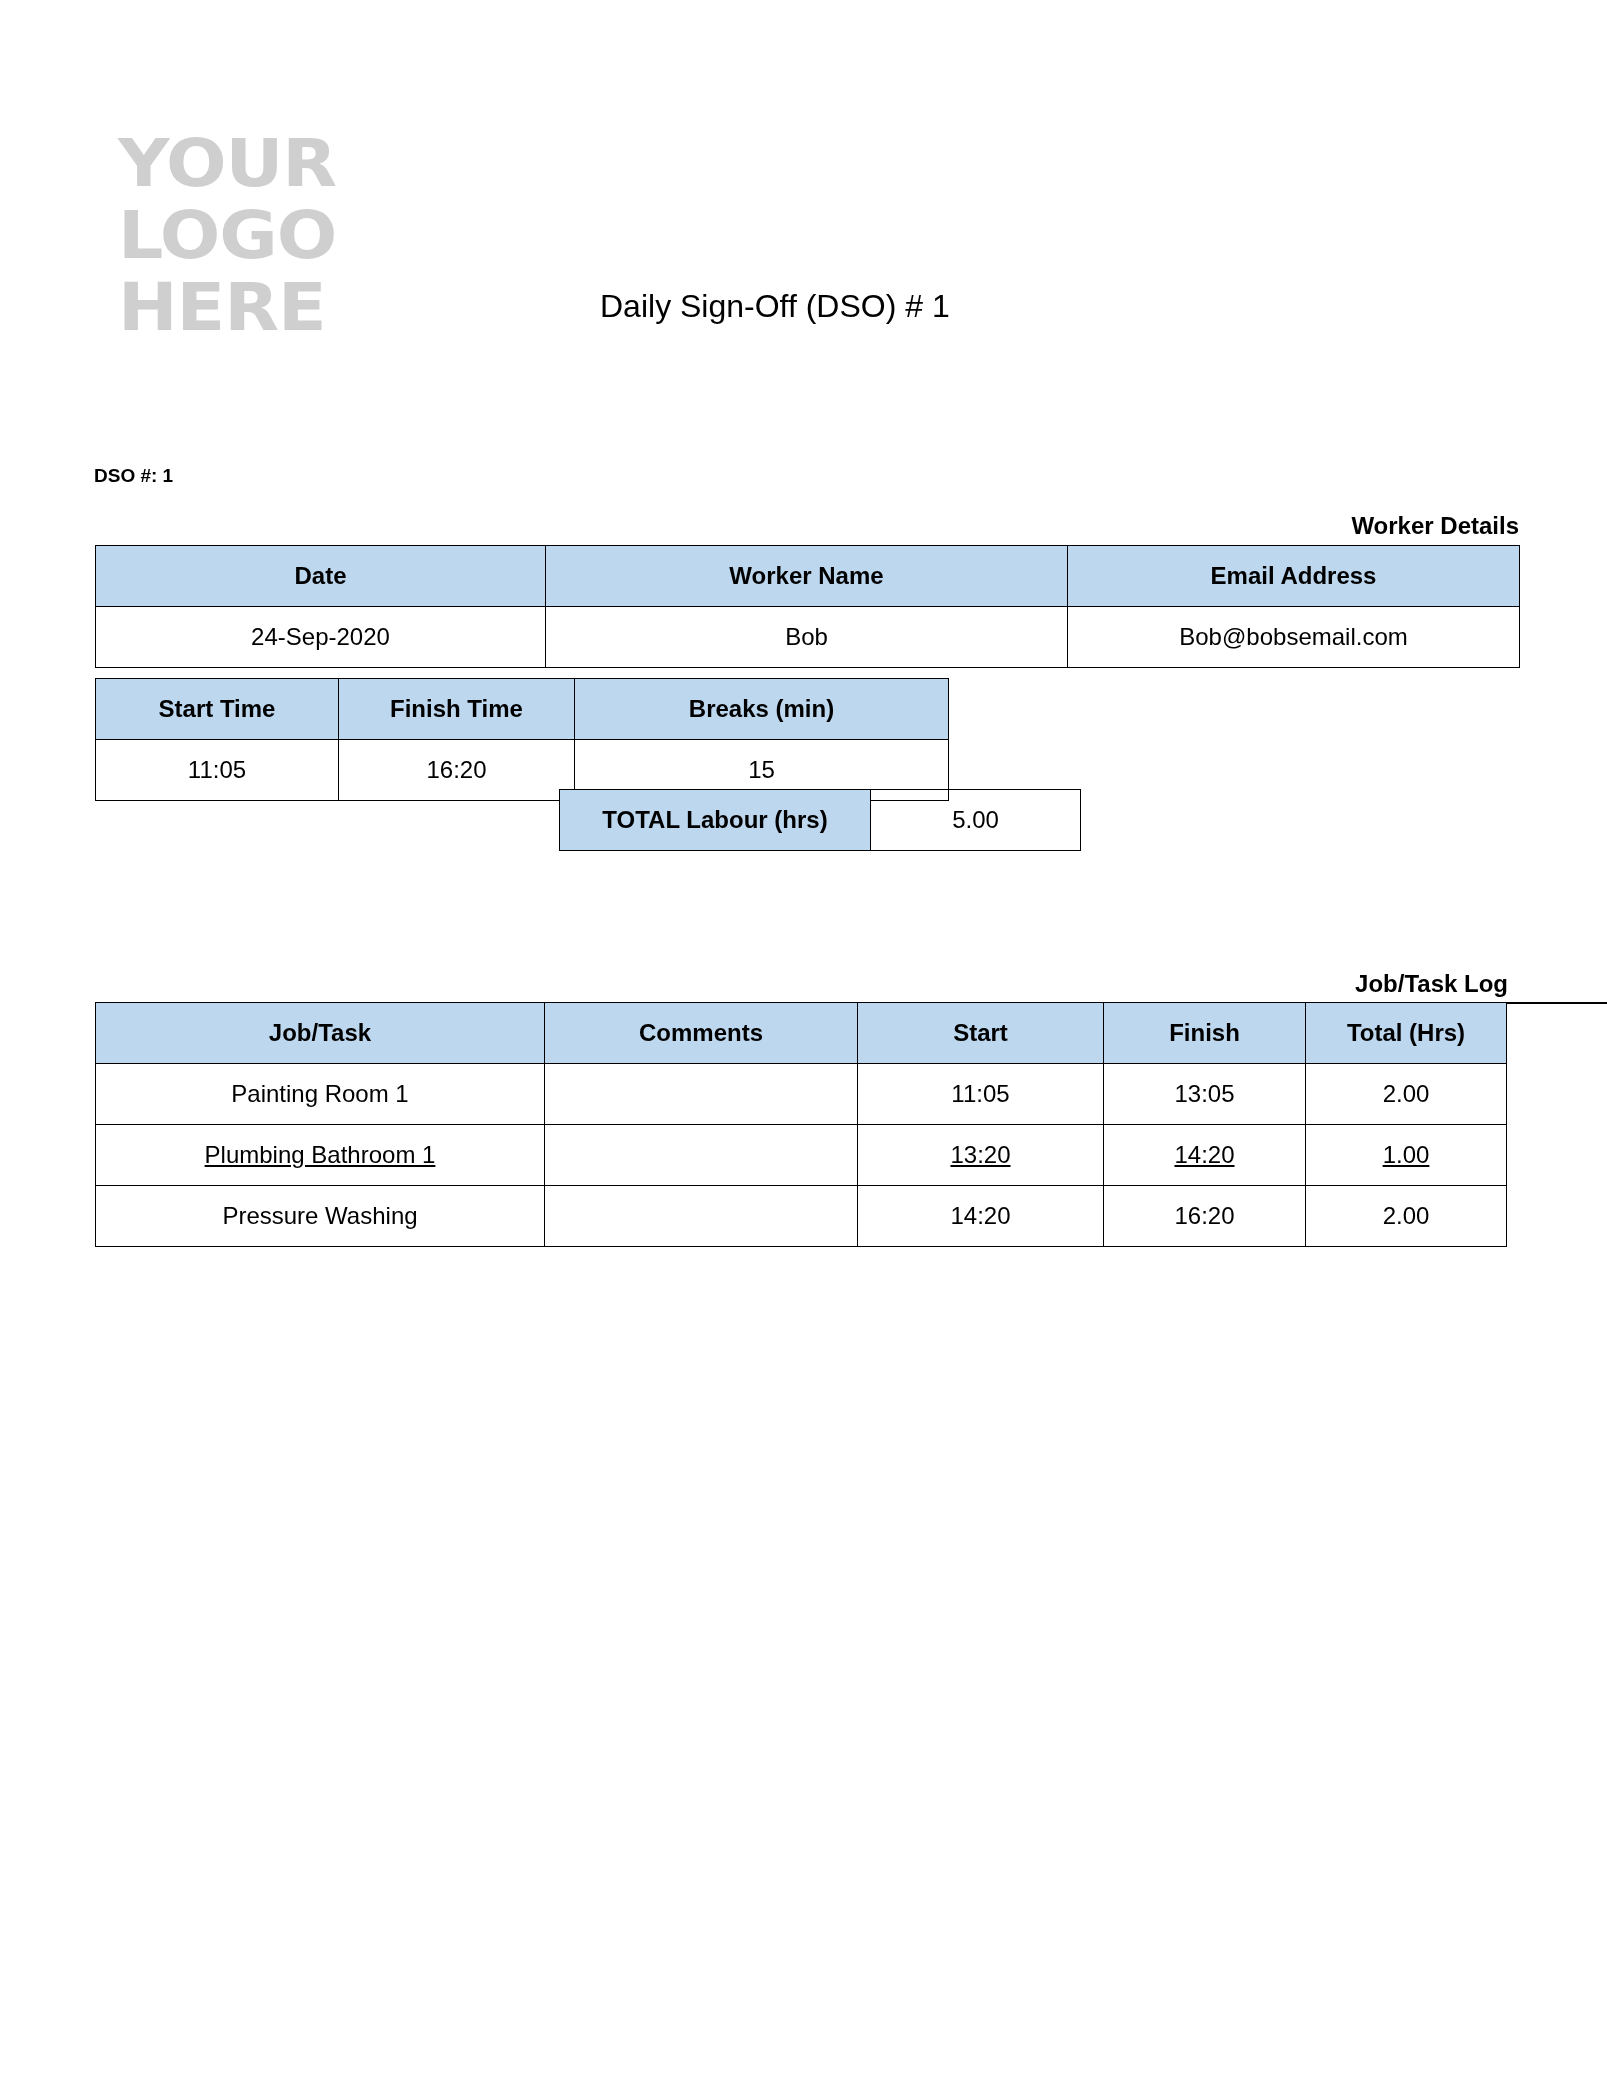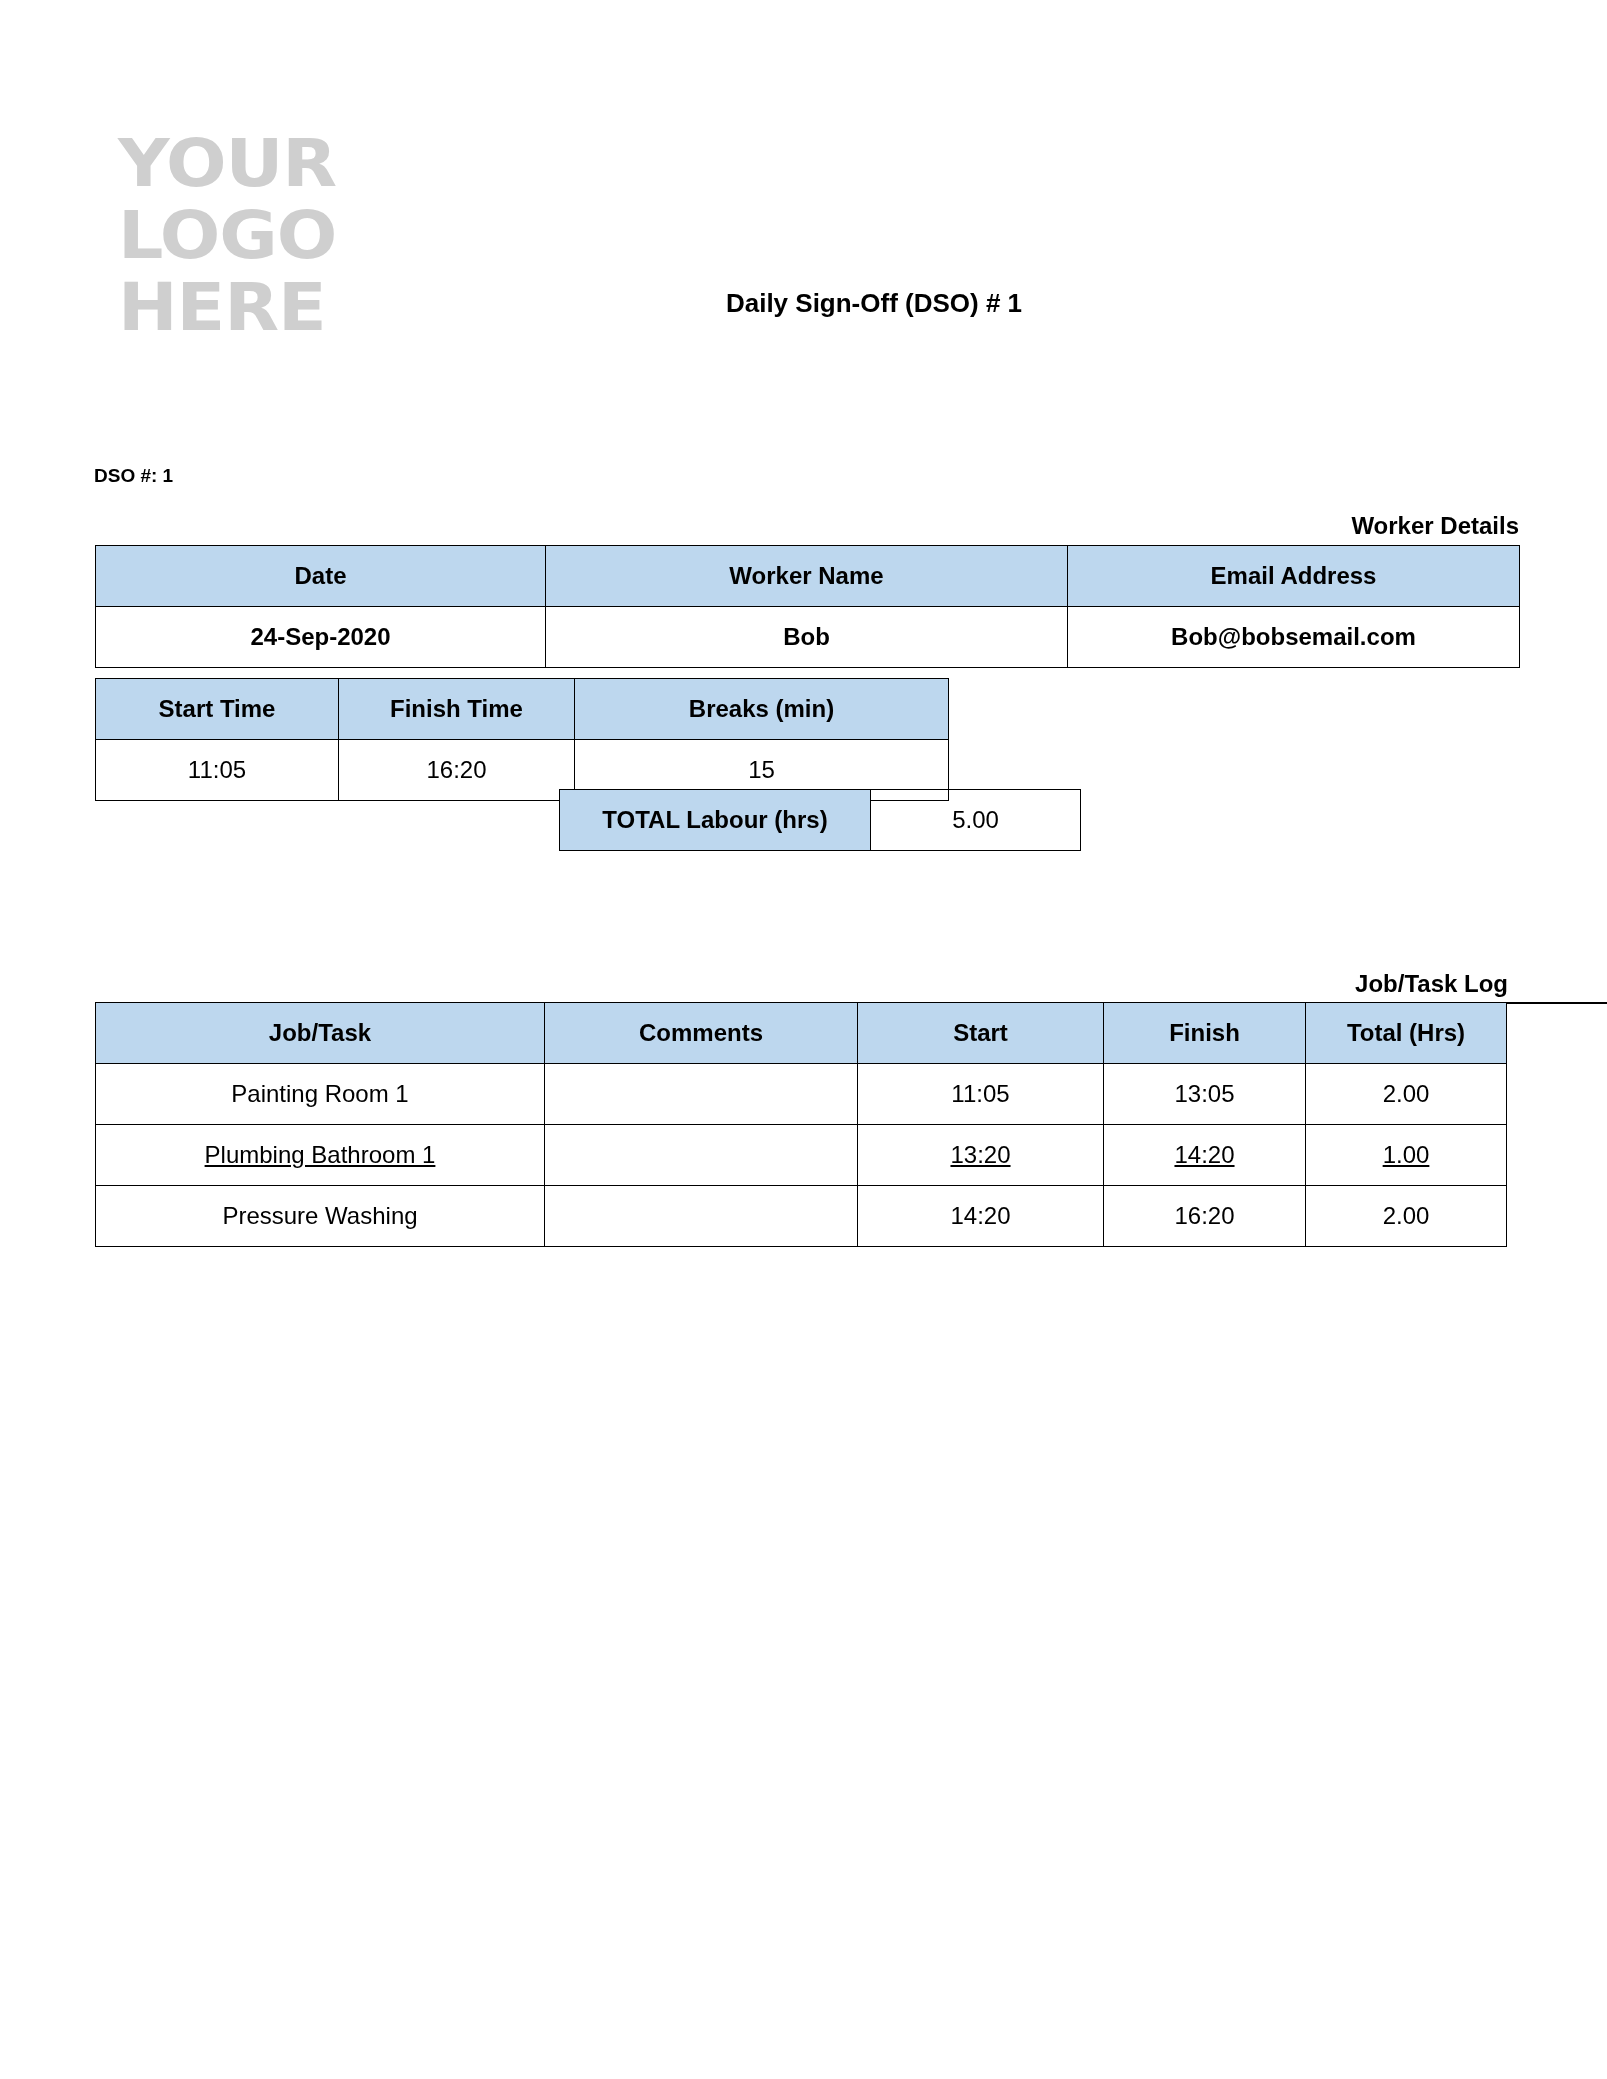--- a/index.html
+++ b/index.html
@@ -1,20 +1,20 @@
 <!DOCTYPE html>
 <html><head>
 <meta charset="utf-8">
 <style>
   html,body{margin:0;padding:0;background:#fff;}
   body{width:1607px;height:2079px;position:relative;font-family:"Liberation Sans",sans-serif;color:#000;overflow:hidden;}
   .abs{position:absolute;}
   .logo{left:118px;top:128px;width:220px;font-family:"DejaVu Sans",sans-serif;font-weight:bold;font-size:66px;line-height:72px;color:#cfcfcf;letter-spacing:-1px;transform:scaleX(1.08);transform-origin:left top;}
   .logo div{height:72px;}
-  .title{left:600px;top:288px;width:548px;text-align:center;font-weight:bold;font-size:26px;}
+  .title{left:600px;top:288px;width:548px;text-align:left;font-weight:normal;font-size:32px;}
   .dso{left:94px;top:465px;font-weight:bold;font-size:19px;}
   .caption{text-align:right;font-weight:bold;font-size:24px;}
   table{border-collapse:collapse;position:absolute;font-size:24px;table-layout:fixed;}
   td,th{border:1.5px solid #000;text-align:center;padding:16px;overflow:hidden;white-space:nowrap;}
   th{background:#BDD7EE;font-weight:bold;}
   .hline{position:absolute;height:1.5px;background:#000;}
 </style>
 </head>
 <body>
 
@@ -35,21 +35,21 @@
       <col style="width:450px">
       <col style="width:522px">
       <col style="width:452px">
     </colgroup>
   <tbody>
       <tr style="height:36px;">
     <th>Date</th>
     <th>Worker Name</th>
     <th>Email Address</th>
   </tr>
-  <tr style="height:37px;font-weight:bold;">
+  <tr style="height:37px;">
     <td>24-Sep-2020</td>
     <td>Bob</td>
     <td>Bob@bobsemail.com</td>
   </tr>
 </tbody>
   </table>
 
 <table style="left:95px;top:678px;width:853px;">
   <colgroup>
       <col style="width:243px">

